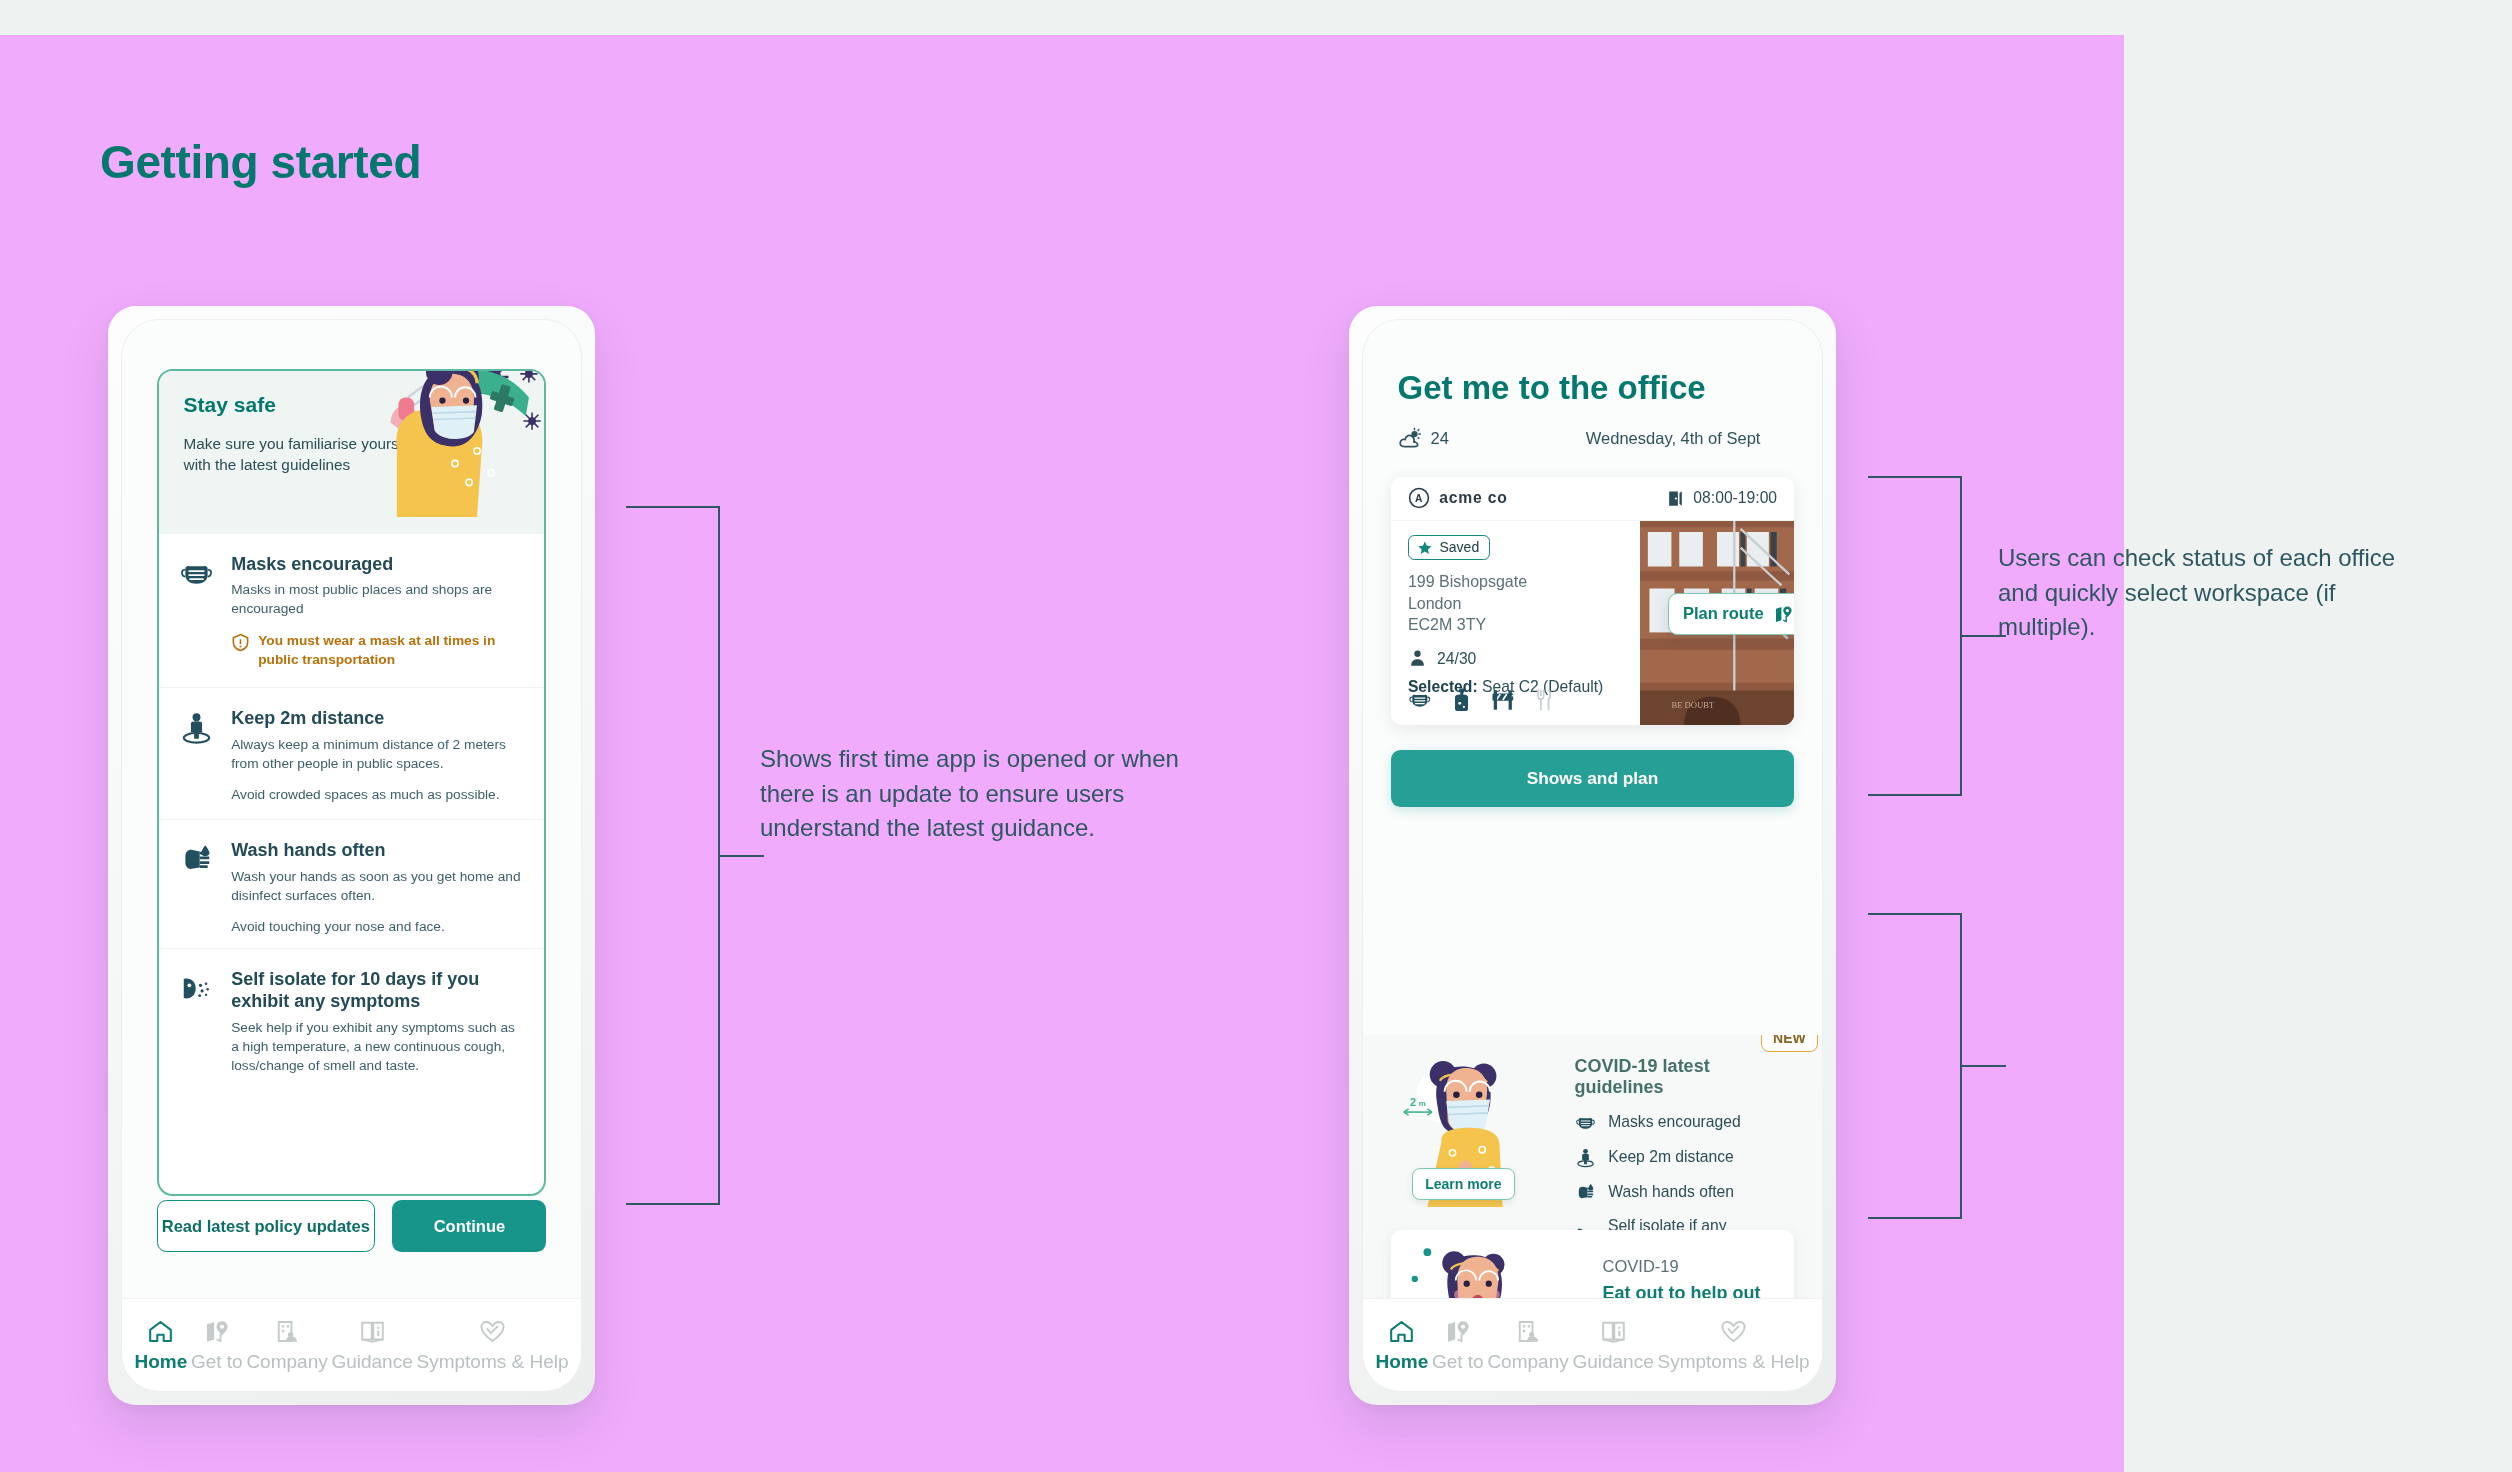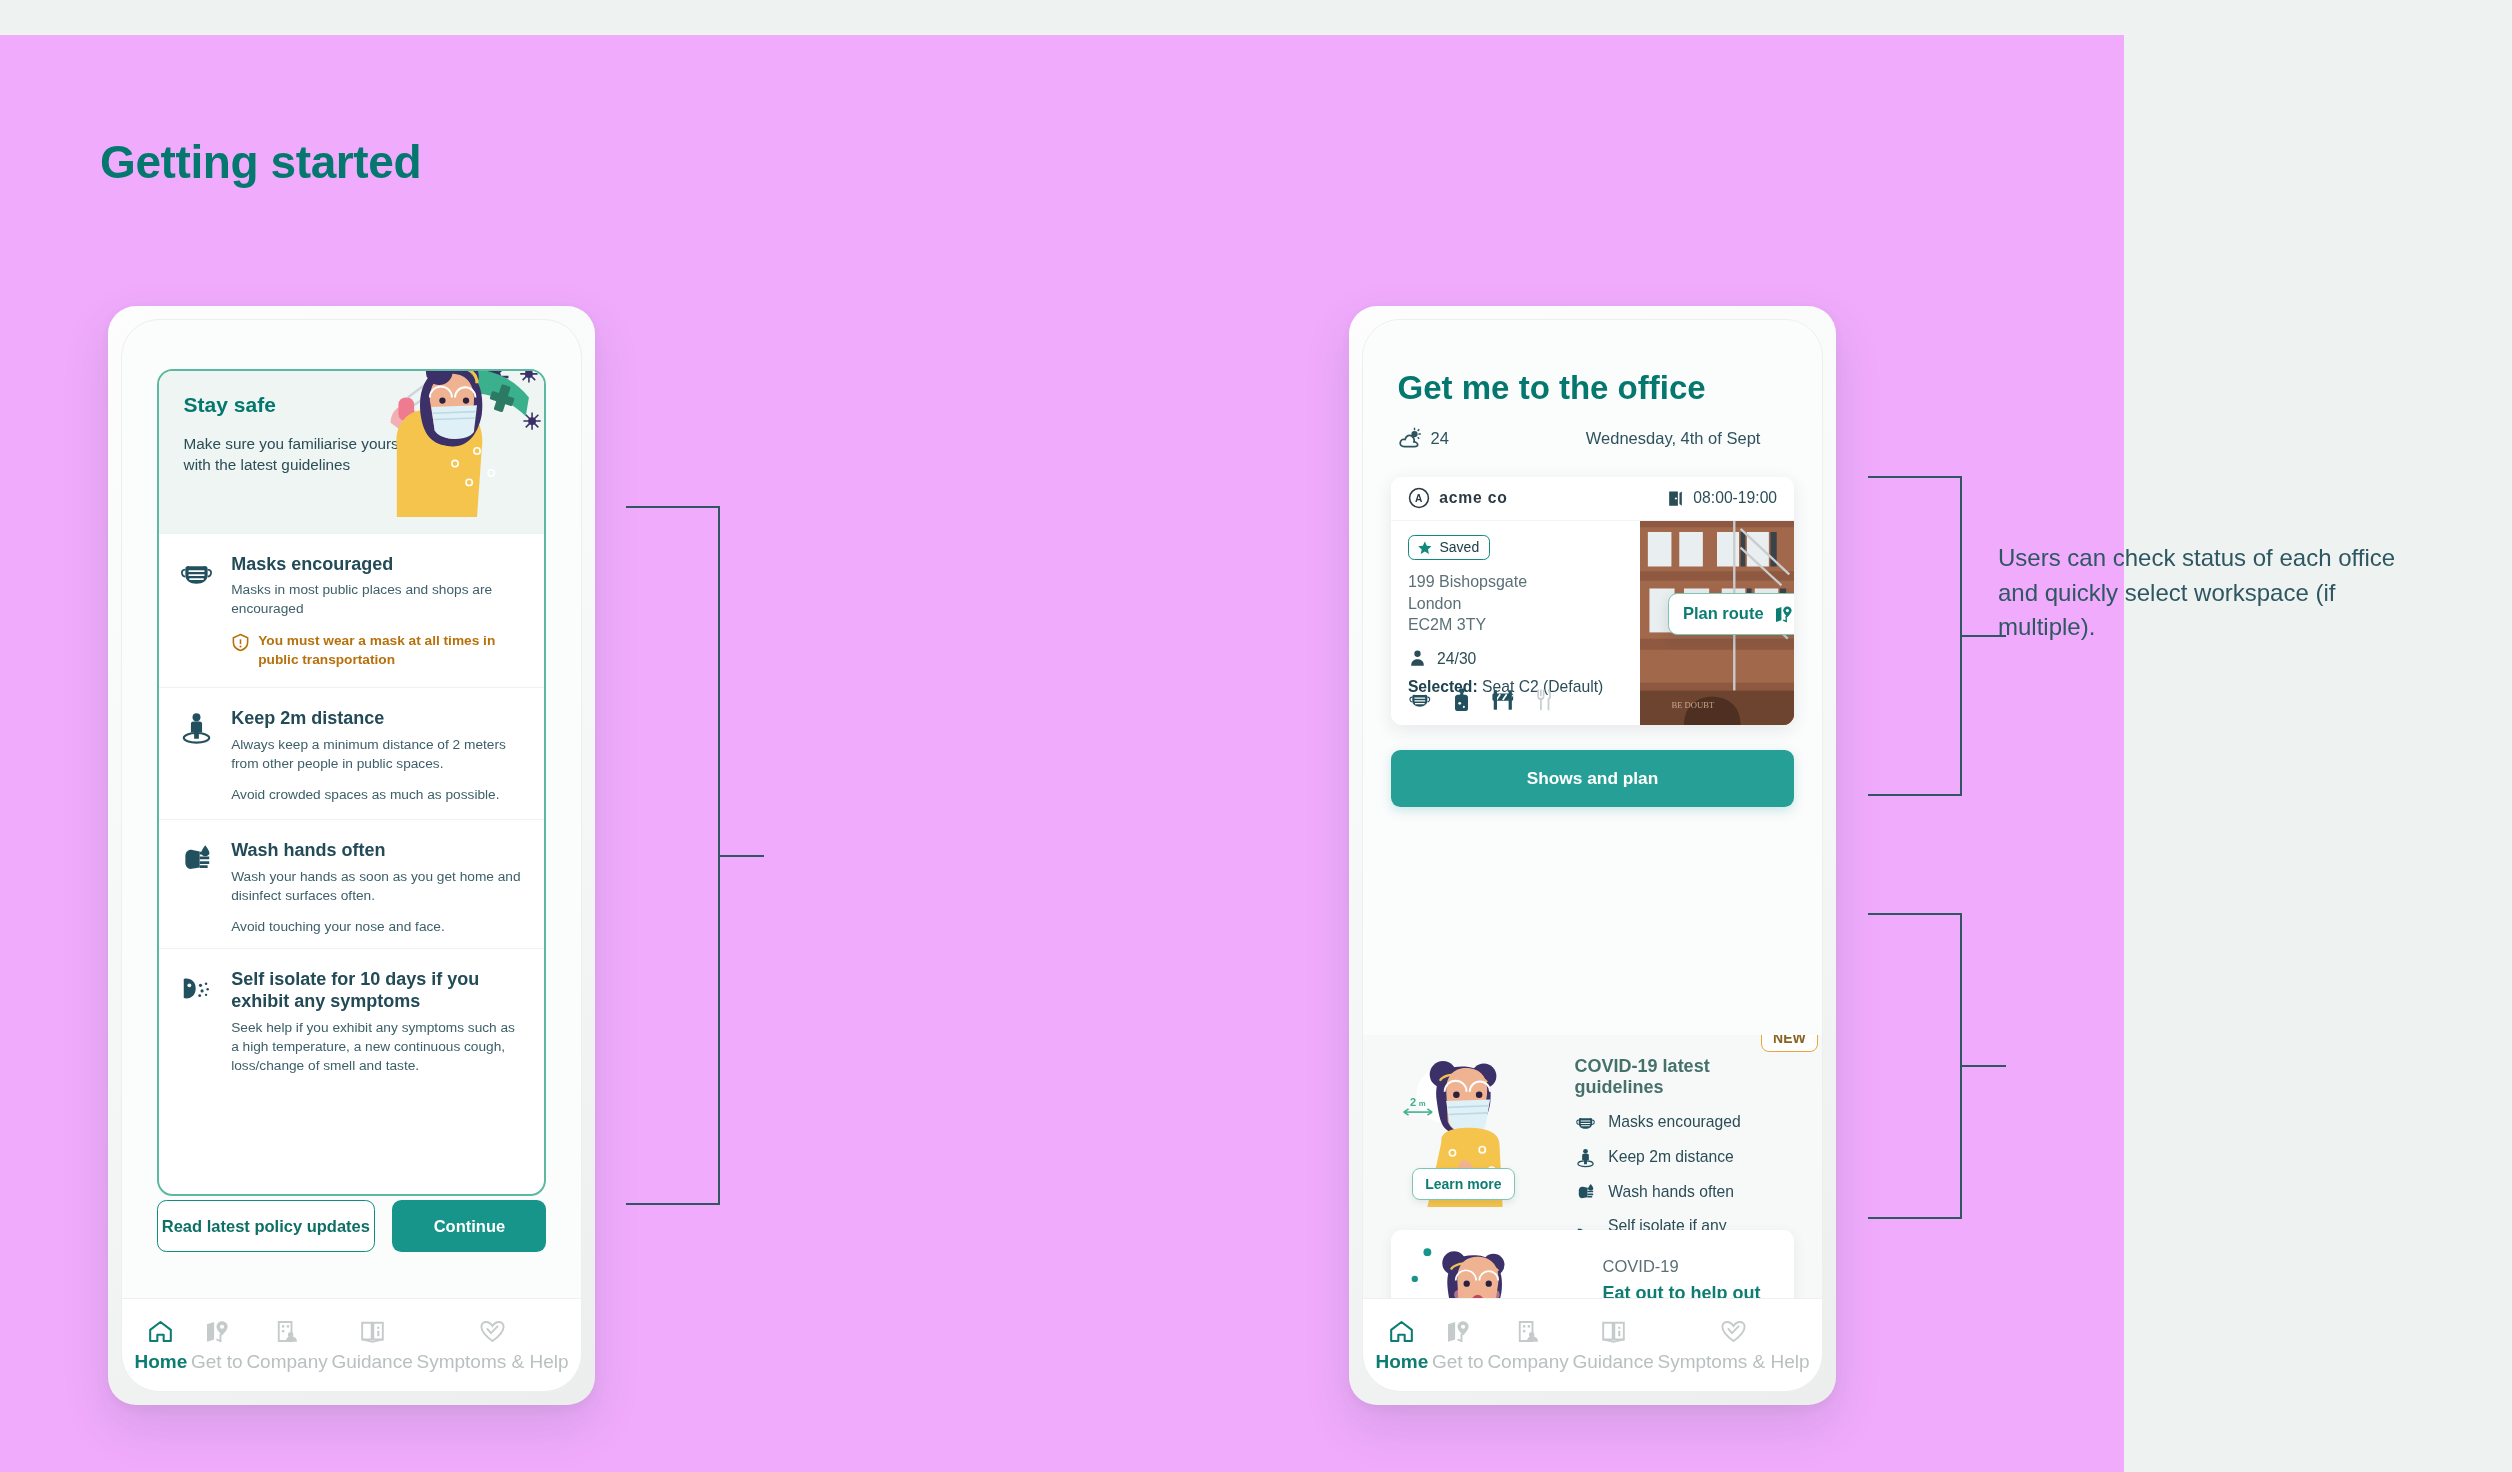--- a/index.html
+++ b/index.html
@@ -704,16 +704,17 @@
     <div class="h" style="left:92px; top:159px; width:46px;"></div>
   </div>
 
   <div class="bracket" id="br-3" style="left:1868px; top:878px; width:138px; height:306px;">
     <div class="h" style="left:0; top:0; width:94px;"></div>
     <div class="v" style="left:92px; top:0; height:306px;"></div>
     <div class="h" style="left:0; bottom:0; width:94px;"></div>
     <div class="h" style="left:92px; top:152px; width:46px;"></div>
   </div>
 
+  <div class="anno" id="anno-1">Shows first time app is opened or when there is an update to ensure users understand the latest guidance.</div>
   <div class="anno" id="anno-2">Users can check status of each office and quickly select workspace (if multiple).</div>
 
 </div>
 
 
 </body></html>

